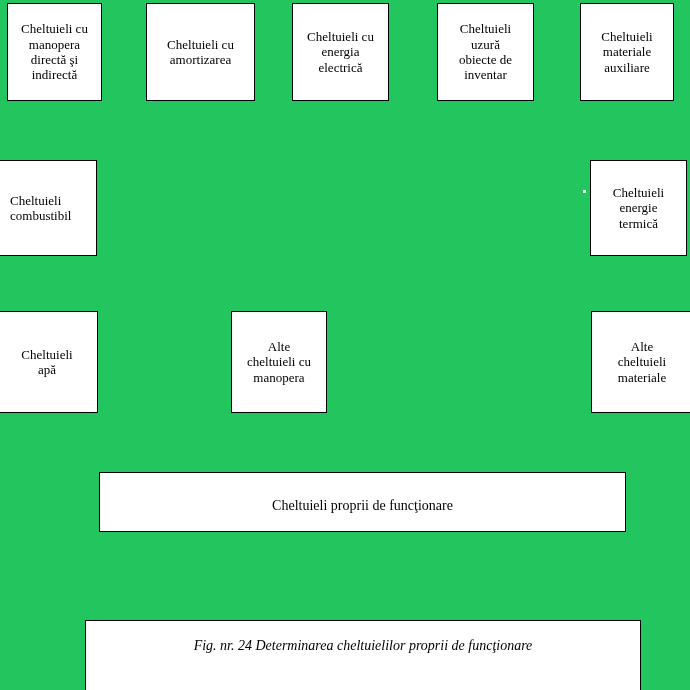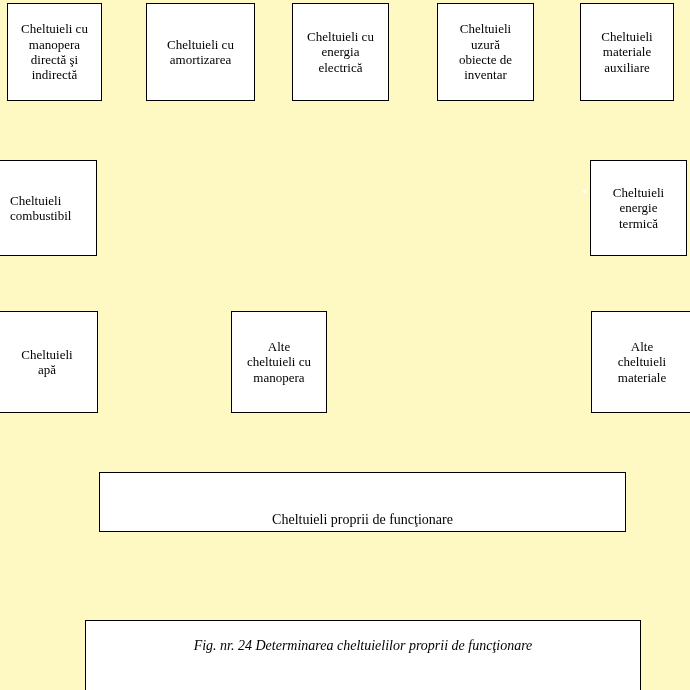--- a/index.html
+++ b/index.html
@@ -4,21 +4,21 @@
 <style>
   html, body {
     margin: 0;
     padding: 0;
     background: #000000;
   }
   #canvas {
     position: relative;
     width: 690px;
     height: 690px;
-    background: #fef9c3;
+    background: #22c55e;
     overflow: hidden;
     font-family: "Liberation Serif", "DejaVu Serif", serif;
   }
   .box {
     position: absolute;
     background: #ffffff;
     color: #000000;
     border: 1px solid #000000;
     box-sizing: border-box;
     display: flex;
@@ -44,21 +44,21 @@
   #box-combustibil   { left: -5px;  top: 160px; width: 102px; height: 96px;
                        justify-content: flex-start; text-align: left; padding-left: 14px; }
   #box-energie-term  { left: 590px; top: 160px; width: 97px;  height: 96px; }
   
   #box-apa           { left: -4px;  top: 311px; width: 102px; height: 102px; }
   #box-alte-manopera { left: 231px; top: 311px; width: 96px;  height: 102px; }
   #box-alte-mat      { left: 591px; top: 311px; width: 102px; height: 102px; }
   
   #box-proprii {
     left: 99px; top: 472px; width: 527px; height: 60px;
-    font-size: 14px; align-items: flex-end; padding-top: 25px;
+    font-size: 14px; align-items: flex-start; padding-top: 25px;
   }
   
   #box-caption {
     left: 85px; top: 620px; width: 556px; height: 74px;
     font-style: italic; font-size: 14px;
     align-items: flex-start; padding-top: 17px;
   }
   
   #artifact-dot {
     position: absolute; left: 583px; top: 190px;

